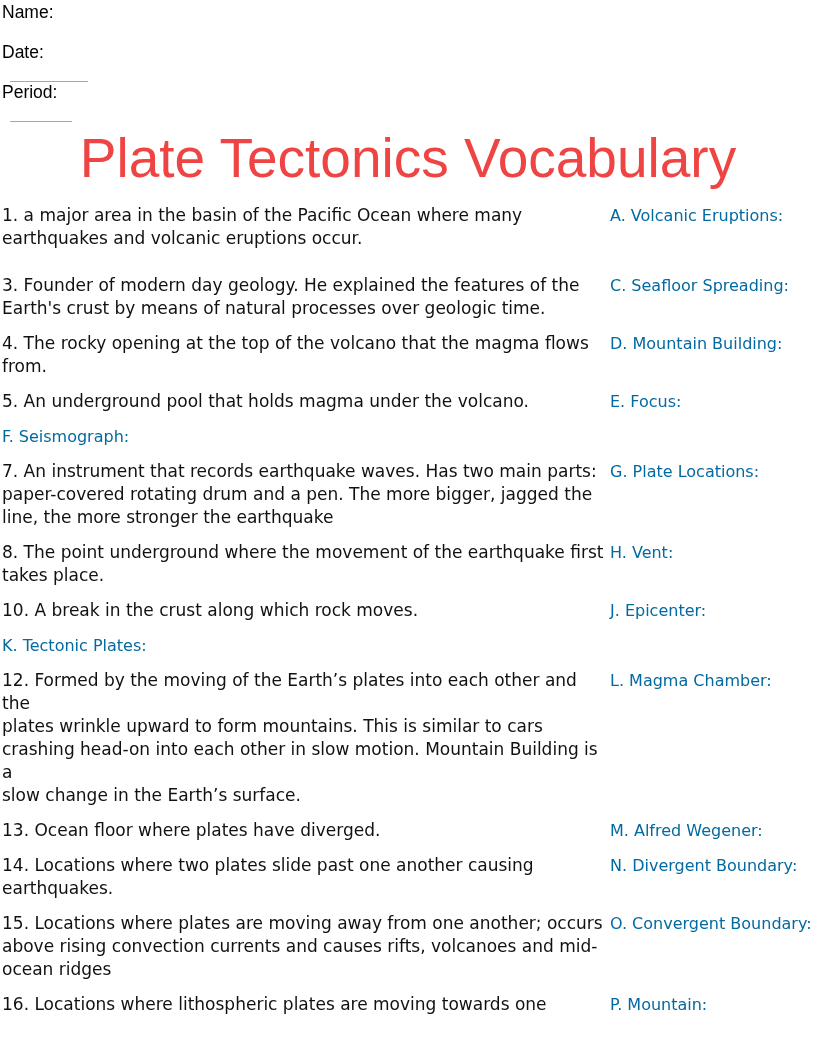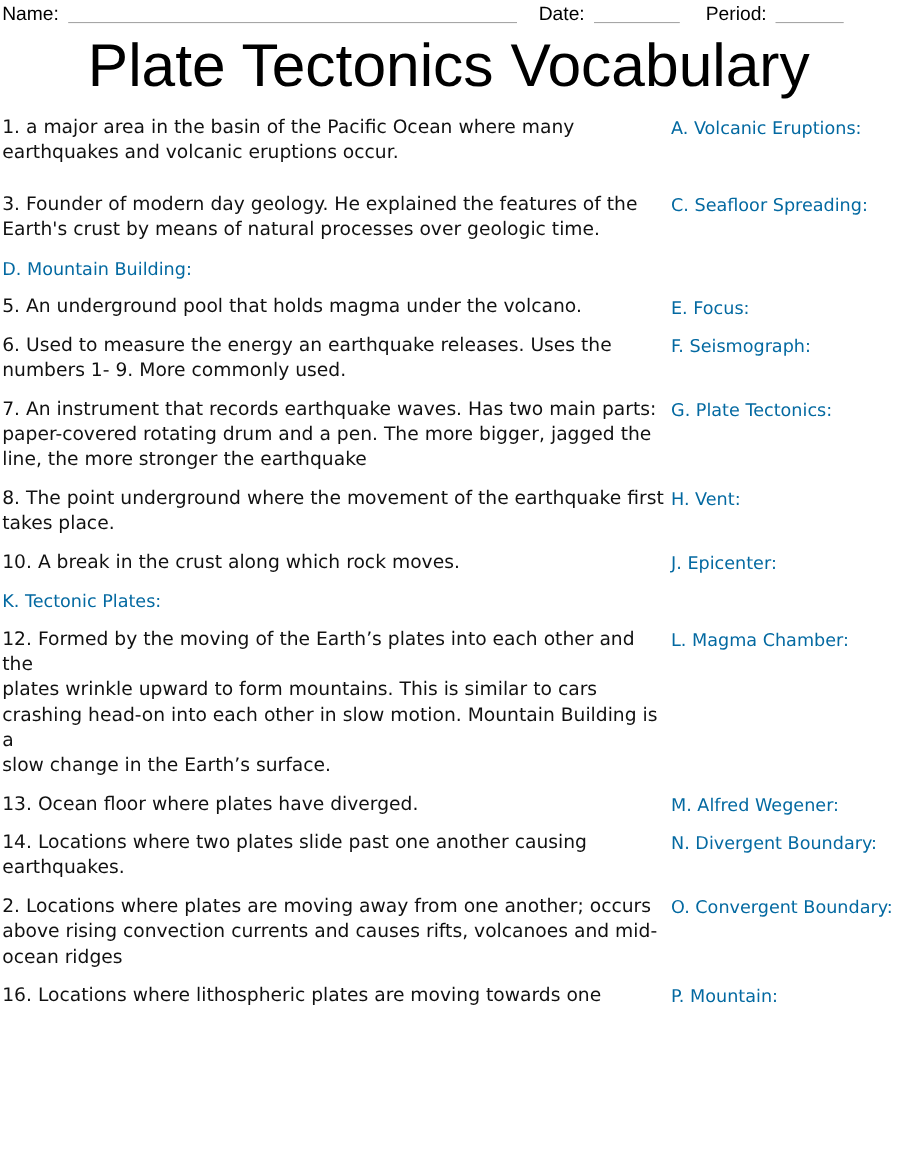--- a/index.html
+++ b/index.html
@@ -14,39 +14,40 @@
   }
   
   .hdr {
     display: flex;
     align-items: flex-start;
     margin: 2px 49px 0 2px;
     font-family: "Liberation Sans", sans-serif;
     font-size: 17.5px;
     line-height: 21px;
     color: #000000;
+    flex-direction: column;
   }
   .hdr .label { white-space: nowrap; }
   .blank {
     border-bottom: 1.5px solid #a6a6a6;
     height: 19px;
   }
   .blank.name   { flex: 1 1 auto; margin: 0 20px 0 8px; }
   .blank.date   { width: 78px; margin: 0 24px 0 8px; }
   .blank.period { width: 62px; margin: 0 0 0 8px; }
   
   h1.title {
     margin: 6px 0 0 0;
     height: 60px;
     line-height: 60px;
     text-align: center;
     font-family: "Liberation Sans", sans-serif;
     font-weight: 400;
     font-size: 55px;
-    color: #000000;
+    color: #ef4444;
     white-space: nowrap;
   }
   
   main { margin: 16px 0 0 2px; }
   .row { display: flex; align-items: flex-start; margin-bottom: 12px; }
   .def {
     flex: 0 0 608px;
     width: 608px;
     font-size: 17px;
     line-height: 23px;
@@ -85,39 +86,39 @@
   <div class="row">
   </div>
 
   <div class="row">
     <div class="def">3. Founder of modern day geology. He explained the features of the
 Earth's crust by means of natural processes over geologic time.</div>
     <div class="term">C. Seafloor Spreading:</div>
   </div>
 
   <div class="row">
+    <div class="def">4. The rocky opening at the top of the volcano that the magma flows
+from.</div>
     <div class="term">D. Mountain Building:</div>
   </div>
 
   <div class="row">
     <div class="def">5. An underground pool that holds magma under the volcano.</div>
     <div class="term">E. Focus:</div>
   </div>
 
   <div class="row">
-    <div class="def">6. Used to measure the energy an earthquake releases. Uses the
-numbers 1- 9. More commonly used.</div>
     <div class="term">F. Seismograph:</div>
   </div>
 
   <div class="row">
     <div class="def">7. An instrument that records earthquake waves. Has two main parts:
 paper-covered rotating drum and a pen. The more bigger, jagged the
 line, the more stronger the earthquake</div>
-    <div class="term">G. Plate Tectonics:</div>
+    <div class="term">G. Plate Locations:</div>
   </div>
 
   <div class="row">
     <div class="def">8. The point underground where the movement of the earthquake first
 takes place.</div>
     <div class="term">H. Vent:</div>
   </div>
 
 
   <div class="row">
@@ -142,21 +143,21 @@
     <div class="term">M. Alfred Wegener:</div>
   </div>
 
   <div class="row">
     <div class="def">14. Locations where two plates slide past one another causing
 earthquakes.</div>
     <div class="term">N. Divergent Boundary:</div>
   </div>
 
   <div class="row">
-    <div class="def">2. Locations where plates are moving away from one another; occurs
+    <div class="def">15. Locations where plates are moving away from one another; occurs
 above rising convection currents and causes rifts, volcanoes and mid-
 ocean ridges</div>
     <div class="term">O. Convergent Boundary:</div>
   </div>
 
   <div class="row">
     <div class="def">16. Locations where lithospheric plates are moving towards one</div>
     <div class="term">P. Mountain:</div>
   </div>
 </main>

